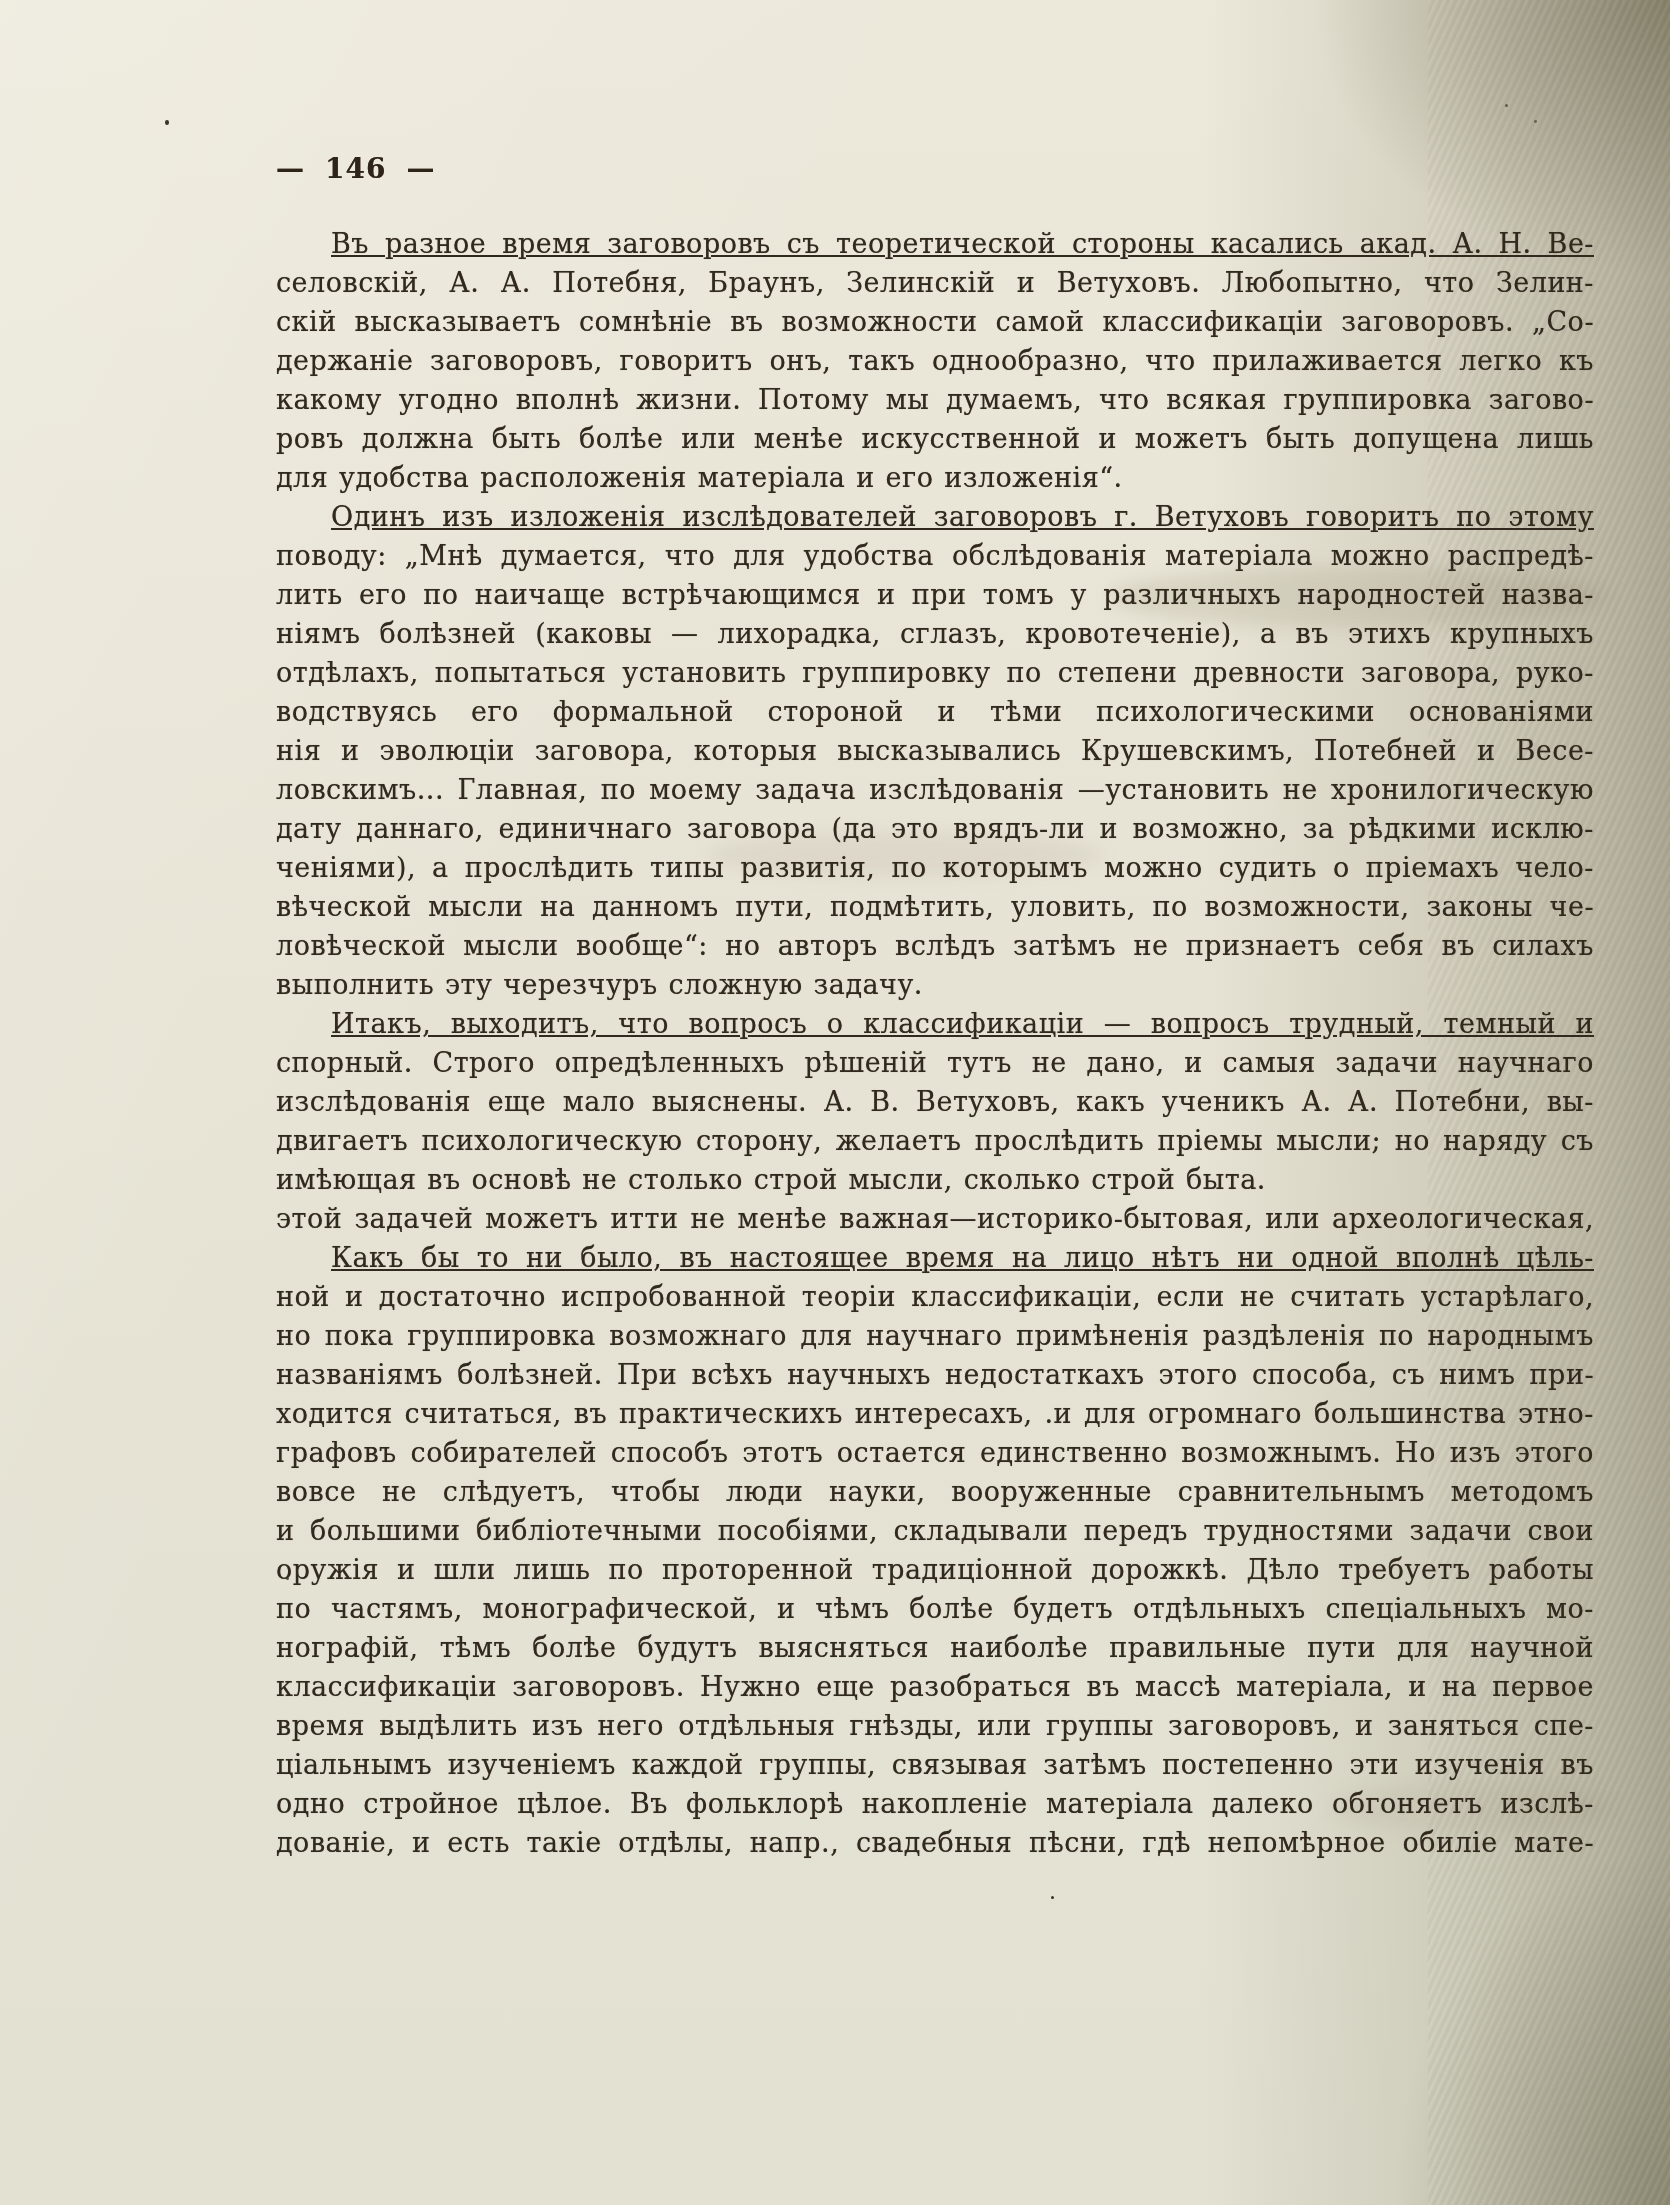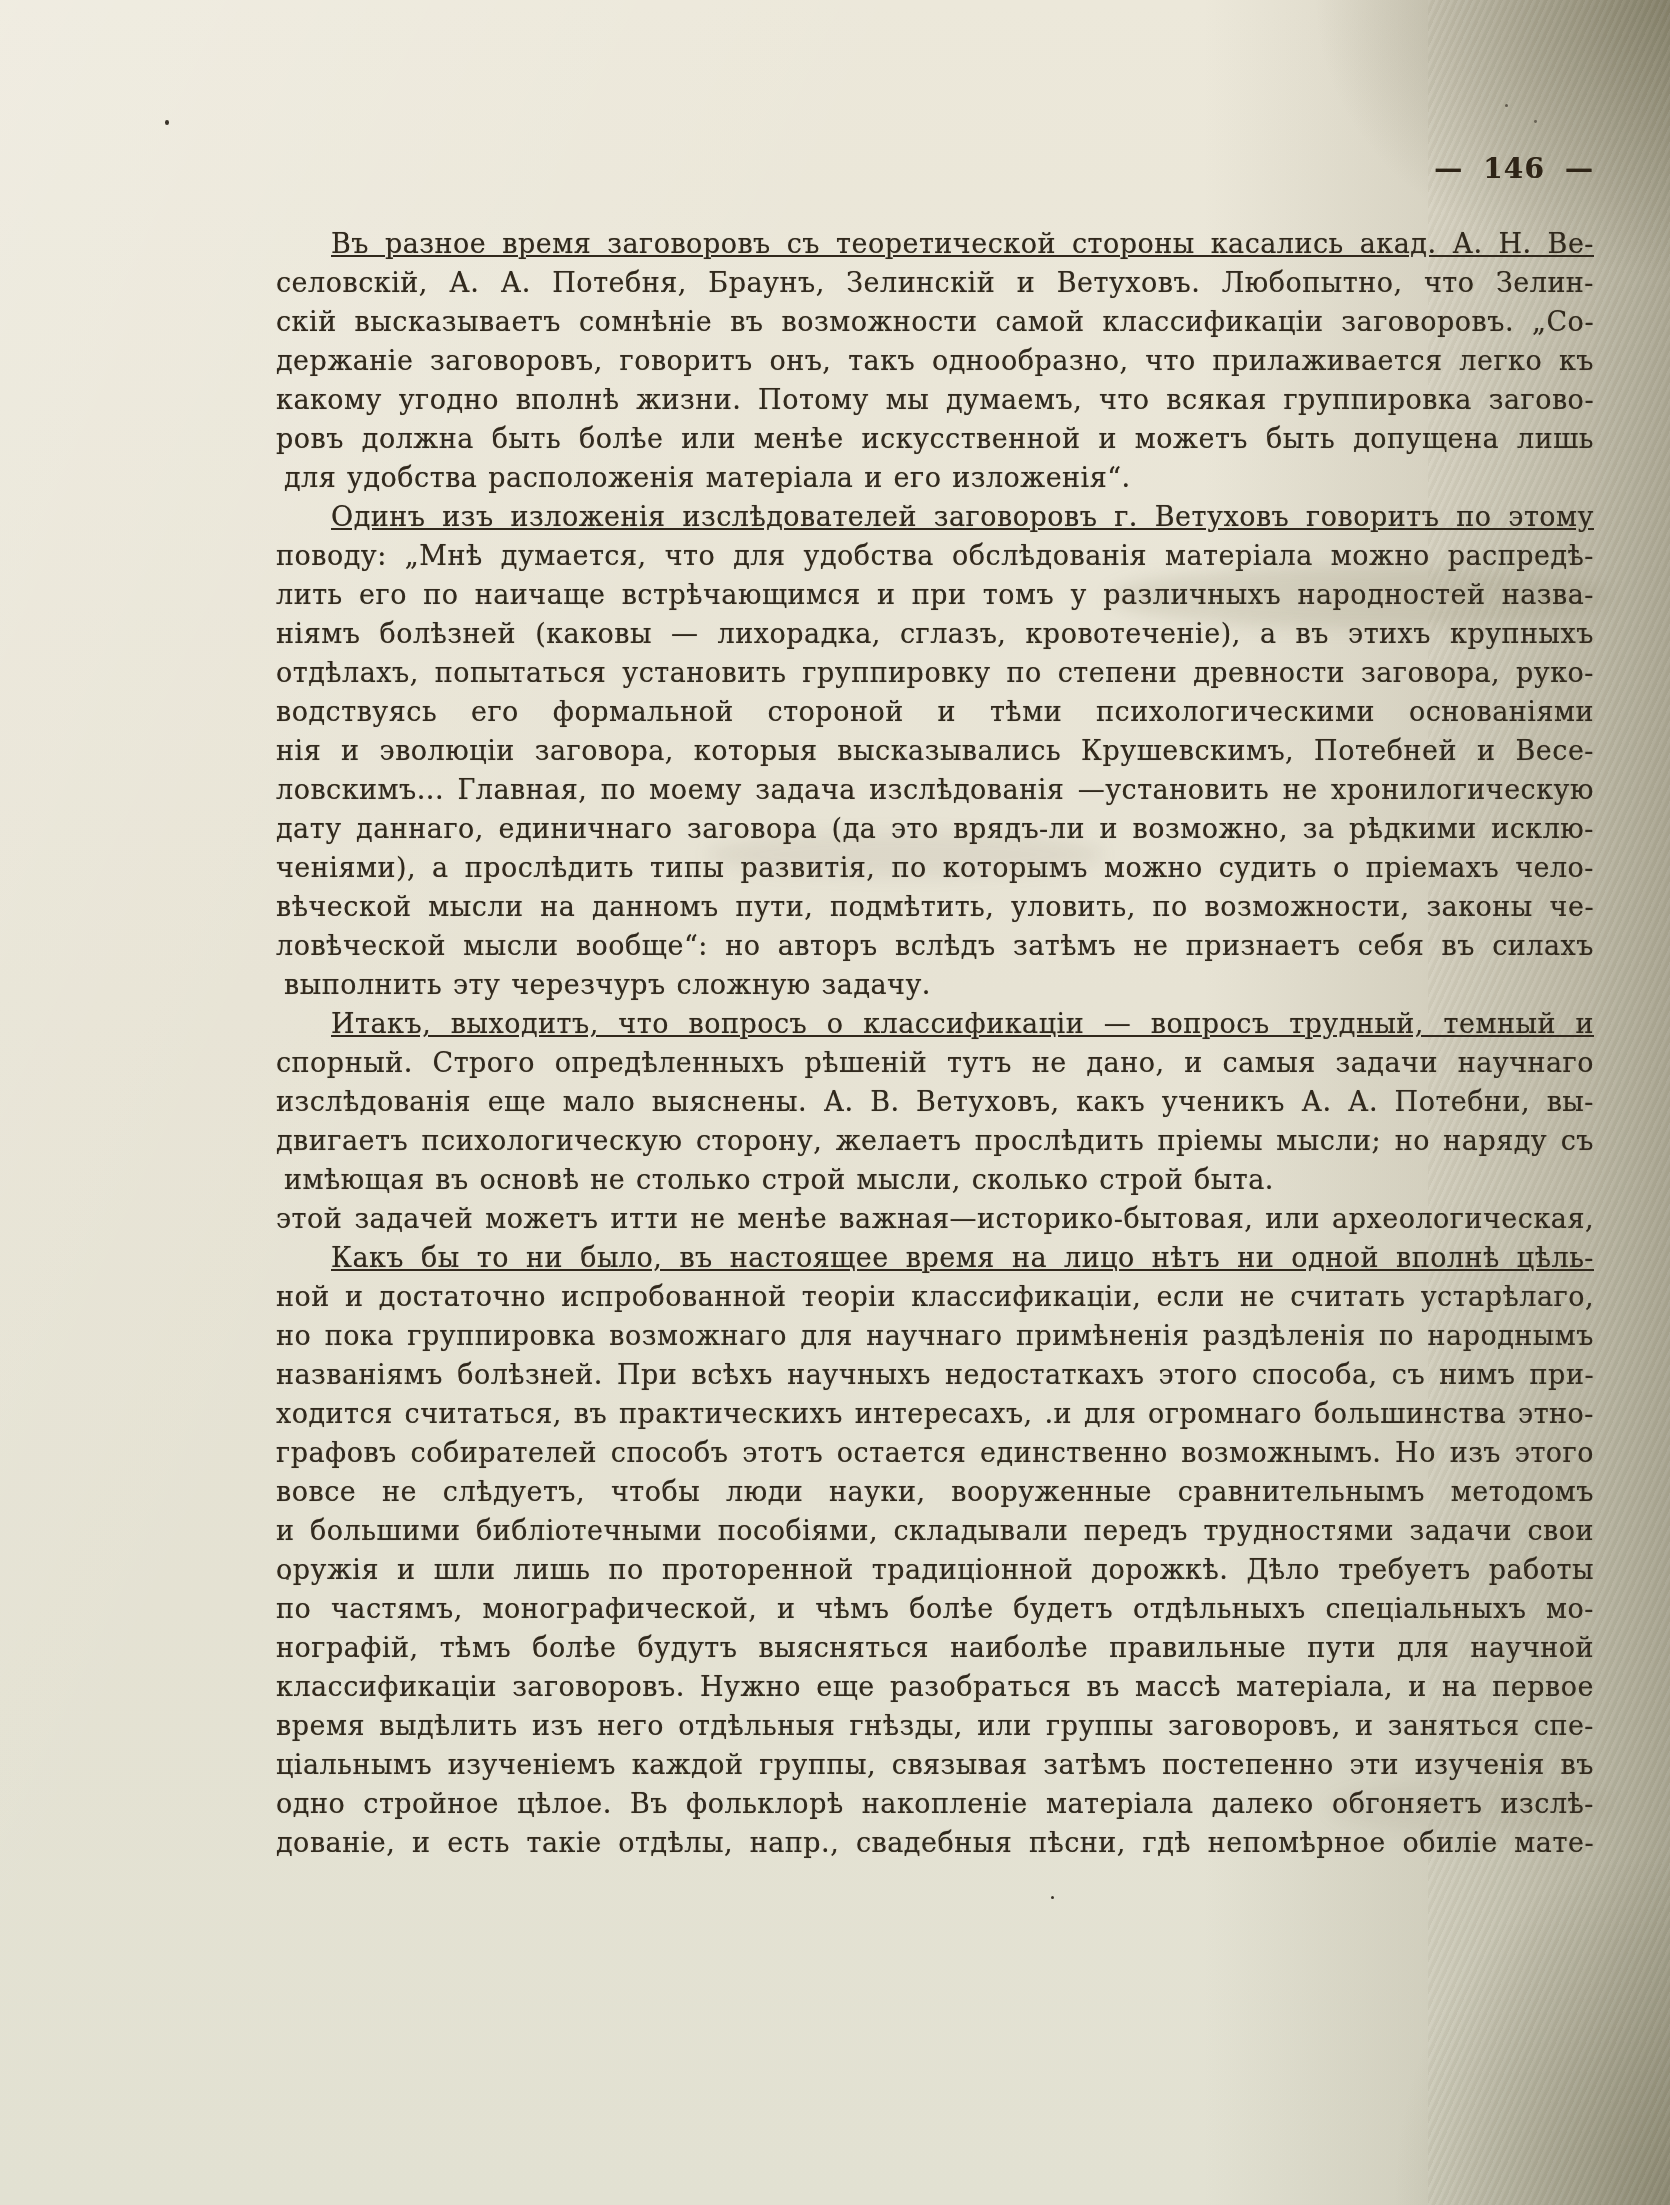--- a/index.html
+++ b/index.html
@@ -22,21 +22,21 @@
     position: absolute; top: 0; right: 0; width: 243px; height: 100%;
     background: repeating-linear-gradient(115deg,
       rgba(255,255,255,0.055) 0px, rgba(255,255,255,0.055) 2.3px,
       rgba(90,86,60,0.05) 4px, rgba(90,86,60,0.05) 6.8px);
     filter: blur(0.6px);
     pointer-events: none;
   }
   .page-number {
     position: absolute;
     left: 276px; width: 1318px; top: 152px;
-    text-align: right;
+    text-align: left;
     font-size: 28px;
     word-spacing: 9px;
     letter-spacing: 1.1px;
     font-weight: bold;
     color: #2e2417;
     text-shadow: 0 0 0.6px rgba(46,36,23,0.6);
   }
   .text-column {
     position: absolute;
     left: 276px; top: 224px; width: 1318px;
@@ -48,21 +48,21 @@
     font-size: 27px;
     letter-spacing: 0.5px;
     word-spacing: 1.7px;
     text-align: justify;
     text-align-last: justify;
     overflow: hidden;
     white-space: normal;
     text-shadow: 0 0 0.7px rgba(49,41,29,0.55);
   }
   .line.first { padding-left: 55px; text-decoration: underline; }
-  .line.lastline { text-align-last: left; margin-left: 8px; }
+  .line.lastline { text-align-last: left; }
   
   .ghost {
     position: absolute;
     background: rgba(128,122,96,0.16);
     border-radius: 50%;
     filter: blur(8px);
     pointer-events: none;
   }
   .ghost.g1 { left: 1109px; top: 566px; width: 498px; height: 62px; }
   .ghost.g2 { left: 707px; top: 832px; width: 396px; height: 45px; background: rgba(128,122,96,0.10); }

